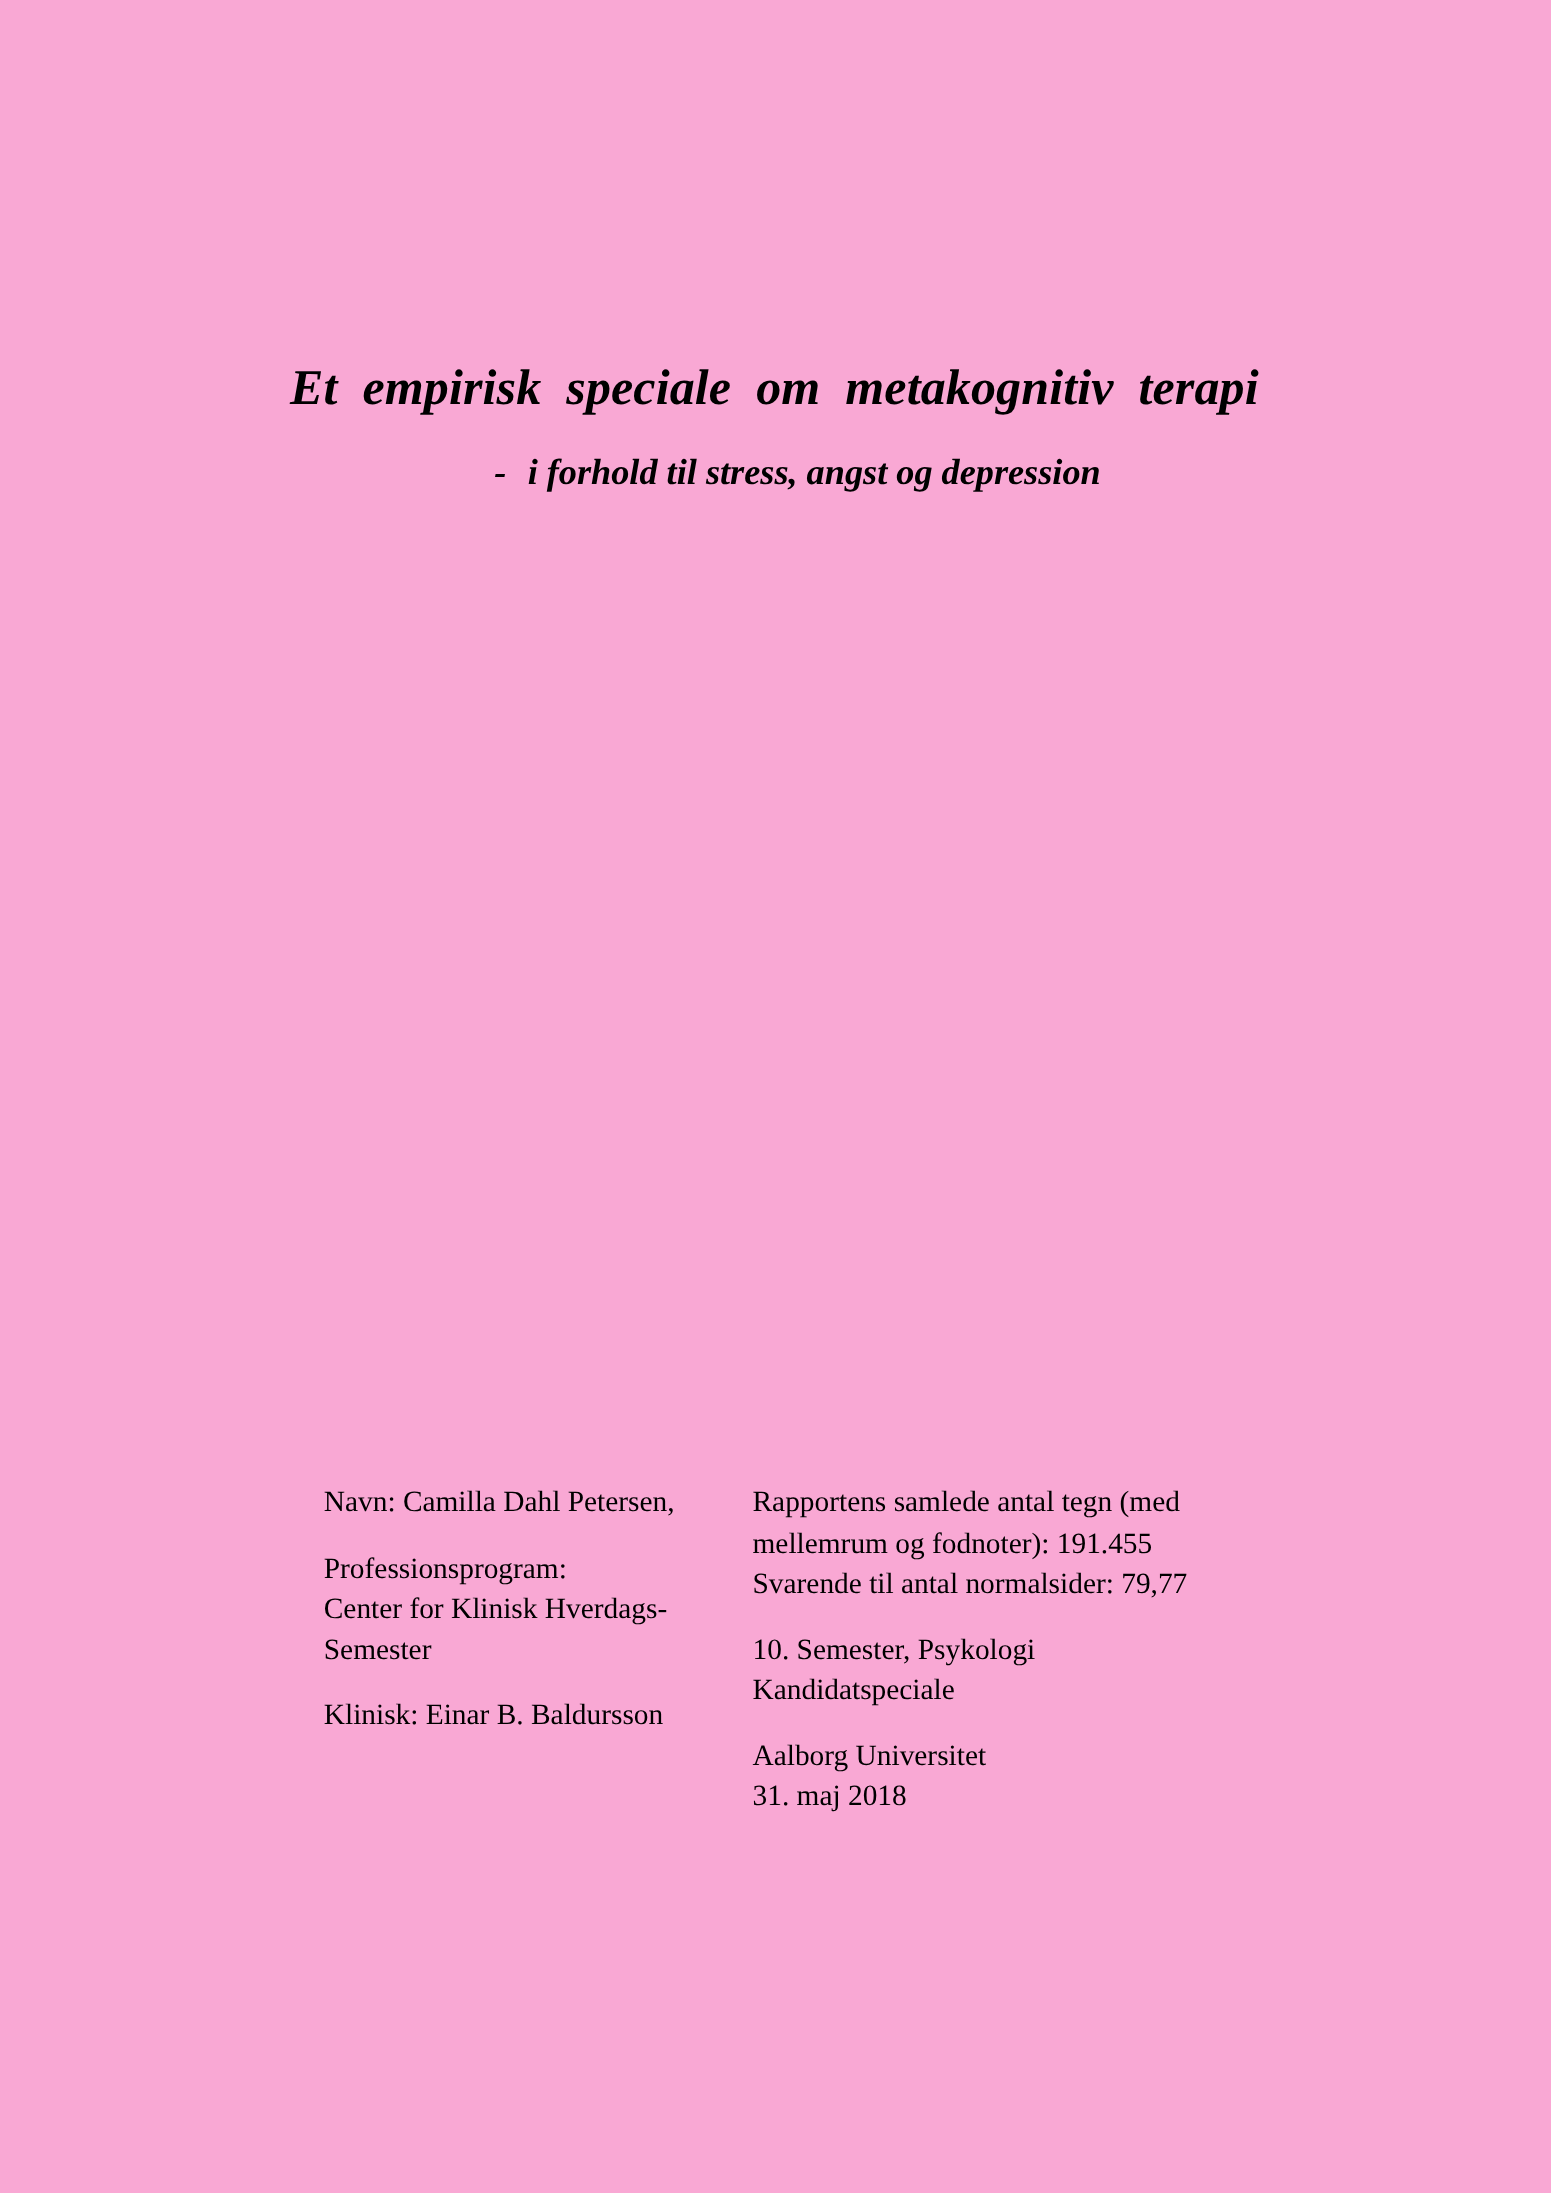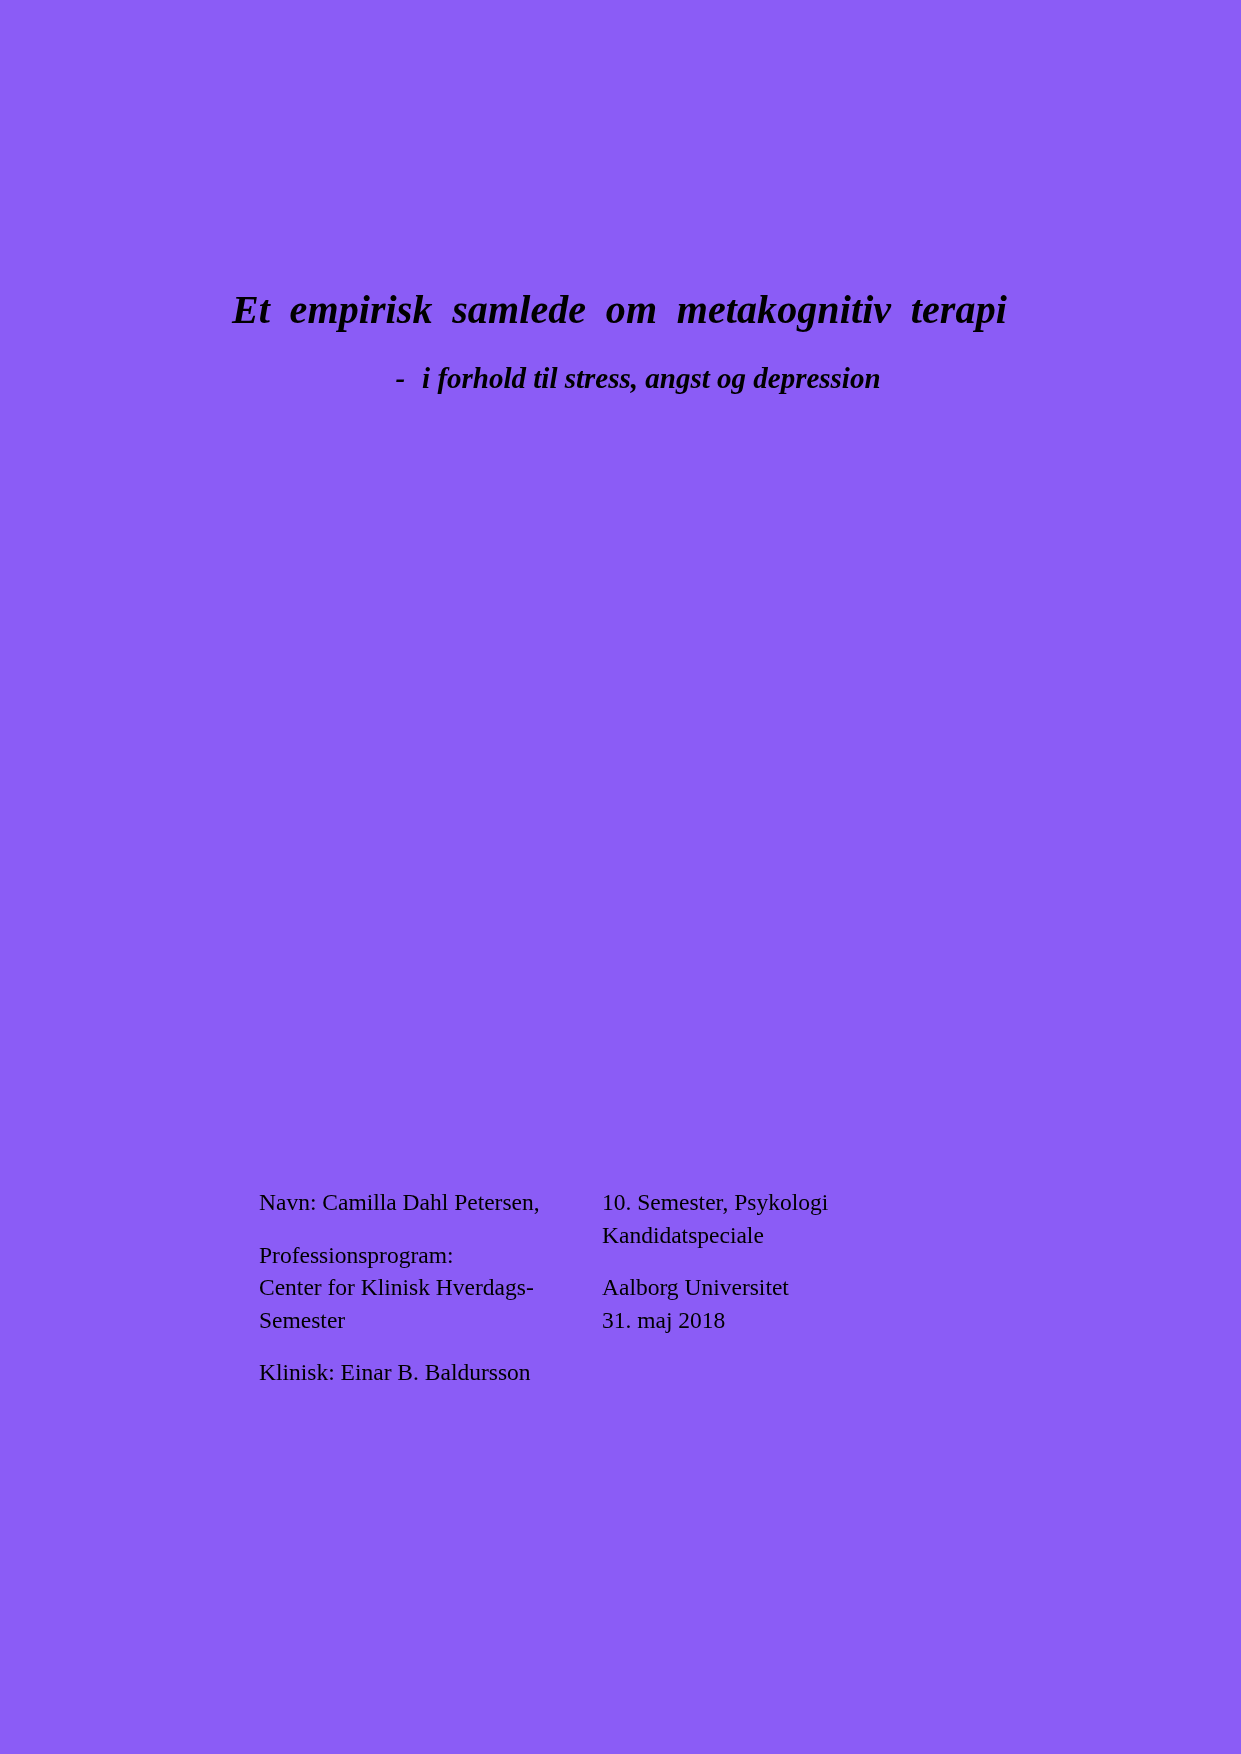--- a/index.html
+++ b/index.html
@@ -13,21 +13,21 @@
     font-family: "Liberation Serif", "DejaVu Serif", serif;
     color: #000000;
     position: relative;
     overflow: hidden;
     -webkit-font-smoothing: antialiased;
   }
 
   .page {
     position: absolute;
     inset: 0;
-    background: #8b5cf6;
+    background: #f9a8d4;
     text-decoration: underline;
   }
 
   
   .title-block {
     position: absolute;
     left: 232px;
     top: 272px;
     width: 780px;
   }
@@ -99,21 +99,21 @@
 </head>
 <body>
 
 <div class="page">
 
   <div class="title-block">
 
     <div class="title-line title-line-1">
       <span>Et</span>
       <span>empirisk</span>
-      <span>samlede</span>
+      <span>speciale</span>
       <span>om</span>
       <span>metakognitiv</span>
       <span>terapi</span>
     </div>
 
 
     <div class="subtitle-line">
       <span class="subtitle-dash">-</span><span>i forhold til stress, angst og depression</span>
     </div>
 
@@ -135,20 +135,25 @@
         </div>
 
         <div class="para">
           <span class="line">Klinisk: Einar B. Baldursson</span>
         </div>
 
       </div>
 
       <div class="col col-right">
 
+        <div class="para">
+          <span class="line">Rapportens samlede antal tegn (med</span>
+          <span class="line">mellemrum og fodnoter): 191.455</span>
+          <span class="line">Svarende til antal normalsider: 79,77</span>
+        </div>
 
         <div class="para">
           <span class="line">10. Semester, Psykologi</span>
           <span class="line">Kandidatspeciale</span>
         </div>
 
         <div class="para">
           <span class="line">Aalborg Universitet</span>
           <span class="line">31. maj 2018</span>
         </div>

